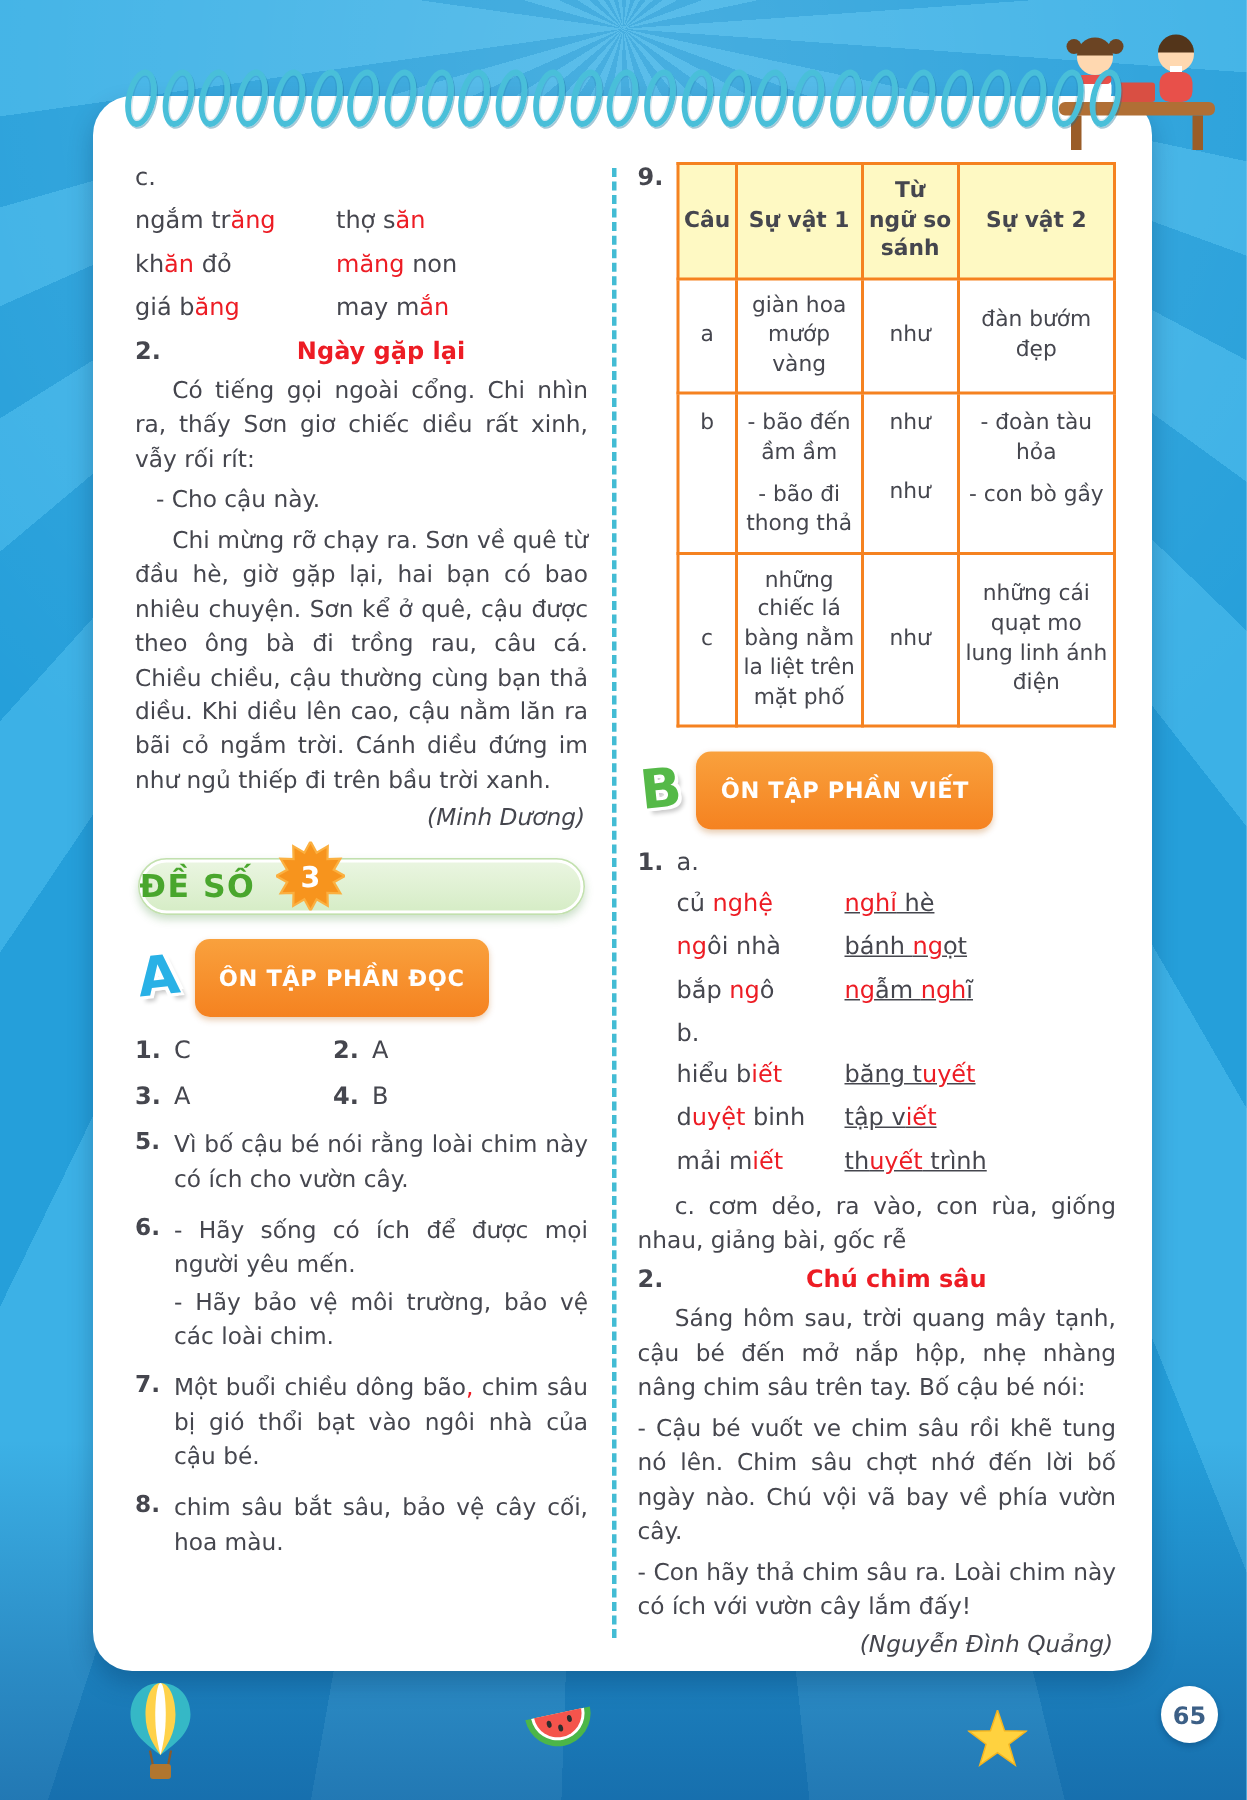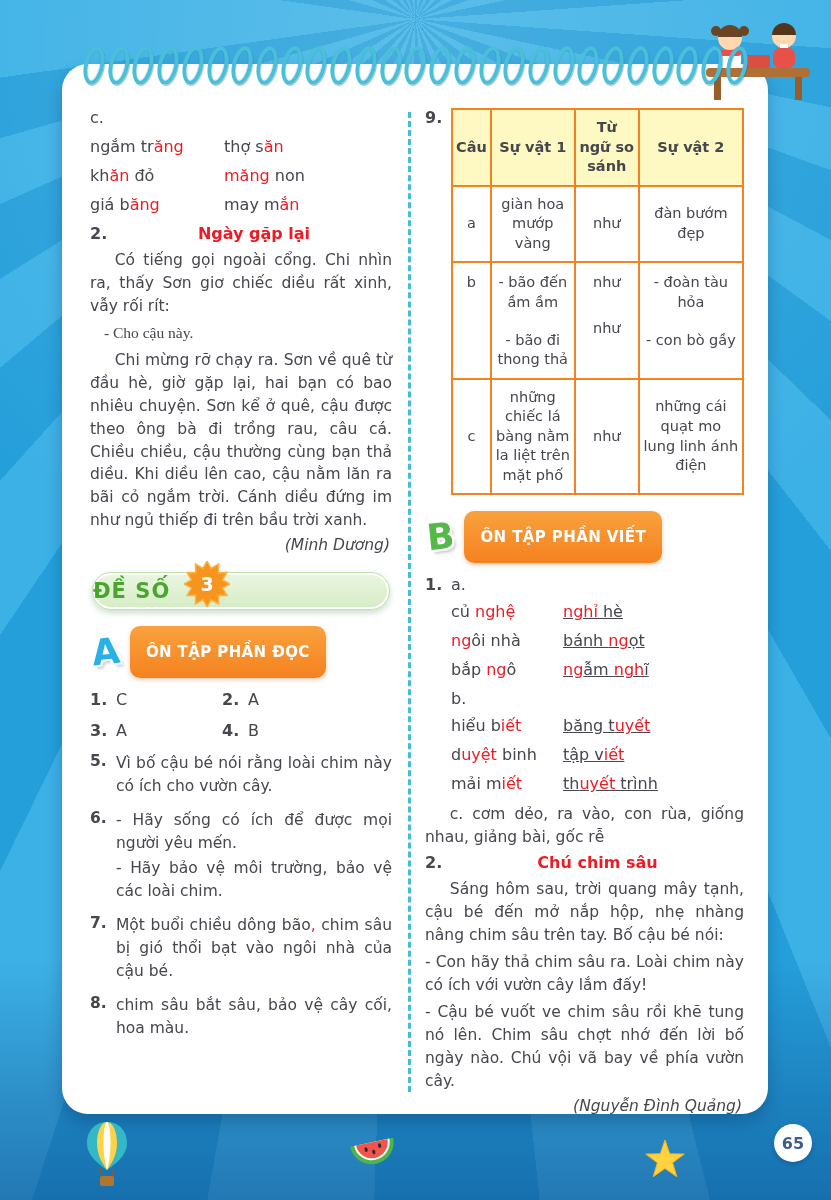--- a/index.html
+++ b/index.html
@@ -37,21 +37,21 @@
   .word-list{margin-bottom:8px;}
   .word-row{display:flex;font-size:16px;margin-bottom:10px;}
   .word-c1{width:134px;flex:none;}
   .word-c2{flex:1;}
 
   .story-head{display:flex;font-size:16px;margin:4px 0 6px;}
   .num{font-weight:bold;width:26px;flex:none;}
   .story-title{flex:1;text-align:center;color:#ed1c24;font-weight:bold;}
   .para{font-size:15.5px;line-height:1.48;text-align:justify;margin:2px 0 4px;}
   .para.indent{text-indent:1.6em;}
-  .para.dash{text-indent:0.9em;font-family:Liberation Serif, serif;}
+  .para.dash{text-indent:0.9em;}
   .para.flush{text-indent:0;}
   .author{text-align:right;font-style:italic;font-size:15.5px;margin:4px 2px 0 0;}
 
   .de-pill{position:relative;height:36px;margin:18px 2px 16px;border-radius:20px;
     background:linear-gradient(#ebf6e2,#d5ecc5);box-shadow:inset 0 0 0 2px #fff, 0 3px 6px rgba(70,140,60,.28);
     border:1px solid #c2e0ae;display:flex;align-items:center;justify-content:flex-start;}
   .de-text{color:#49a62d;font-weight:bold;font-size:21px;letter-spacing:1px;margin-right:14px;}
   .starburst{margin-top:-10px;transform:translateY(-2px);}
 
   .sec-head{display:flex;align-items:center;margin:10px 0 12px;}
@@ -68,21 +68,21 @@
   .ans{display:flex;font-size:15.5px;margin-bottom:9px;}
   .atext{flex:1;min-width:0;}
   .aline{text-align:justify;line-height:1.48;margin-bottom:2px;}
 
   .q9{display:flex;margin-bottom:16px;}
   table.cmp{border-collapse:collapse;width:100%;font-size:14.5px;color:#45464e;}
   table.cmp th,table.cmp td{border:2px solid #f58220;text-align:center;vertical-align:middle;padding:8px 3px;line-height:1.35;}
   table.cmp th{background:#fef9c3;font-weight:bold;}
   col.c-cau{width:38px;} col.c-sv1{width:84px;} col.c-tn{width:64px;}
   tr[data-row="b"] td{vertical-align:top;padding-top:10px;}
-  .cell-line + .cell-line{margin-top:18px;}
+  .cell-line + .cell-line{margin-top:8px;}
   tr[data-row="b"] td.tn .cell-line + .cell-line{margin-top:26px;}
 
   .sub-line{display:flex;font-size:16px;margin:2px 0 8px;}
   .pairs{margin-left:26px;margin-bottom:6px;}
   .pair-row{display:flex;font-size:16px;margin-bottom:10px;}
   .p-c1{width:112px;flex:none;}
   .p-c2{flex:1;text-decoration:underline;}
   .sub-label{font-size:16px;margin:0 0 8px 26px;}
 
   .deco{position:absolute;z-index:3;}
@@ -335,22 +335,22 @@
           </div>
         </div>
       <p class="para indent">c. cơm dẻo, ra vào, con rùa, giống nhau, giảng bài, gốc rễ</p>
 
       <div class="story-head">
         <span class="num">2.</span>
         <span class="story-title">Chú chim sâu</span>
       </div>
       <div>
           <p class="para indent">Sáng hôm sau, trời quang mây tạnh, cậu bé đến mở nắp hộp, nhẹ nhàng nâng chim sâu trên tay. Bố cậu bé nói:</p>
+          <p class="para flush">- Cậu bé vuốt ve chim sâu rồi khẽ tung nó lên. Chim sâu chợt nhớ đến lời bố ngày nào. Chú vội vã bay về phía vườn cây.</p>
           <p class="para flush">- Con hãy thả chim sâu ra. Loài chim này có ích với vườn cây lắm đấy!</p>
-          <p class="para flush">- Cậu bé vuốt ve chim sâu rồi khẽ tung nó lên. Chim sâu chợt nhớ đến lời bố ngày nào. Chú vội vã bay về phía vườn cây.</p>
         </div>
       <div class="author">(Nguyễn Đình Quảng)</div>
     </div>
   </div>
 </div>
 
 <svg class="deco balloon" width="46" height="68" viewBox="0 0 46 68">
   <path d="M23 2 C10 2 3 12 3 23 C3 36 15 44 23 50 C31 44 43 36 43 23 C43 12 36 2 23 2 z" fill="#35b8c6"></path>
   <path d="M23 2 C17 2 13 12 13 23 C13 36 19 44 23 50 C27 44 33 36 33 23 C33 12 29 2 23 2 z" fill="#ffd24a"></path>
   <path d="M23 2 C21 2 19.5 12 19.5 23 C19.5 36 21.5 44 23 50 C24.5 44 26.5 36 26.5 23 C26.5 12 25 2 23 2 z" fill="#ffffff"></path>

